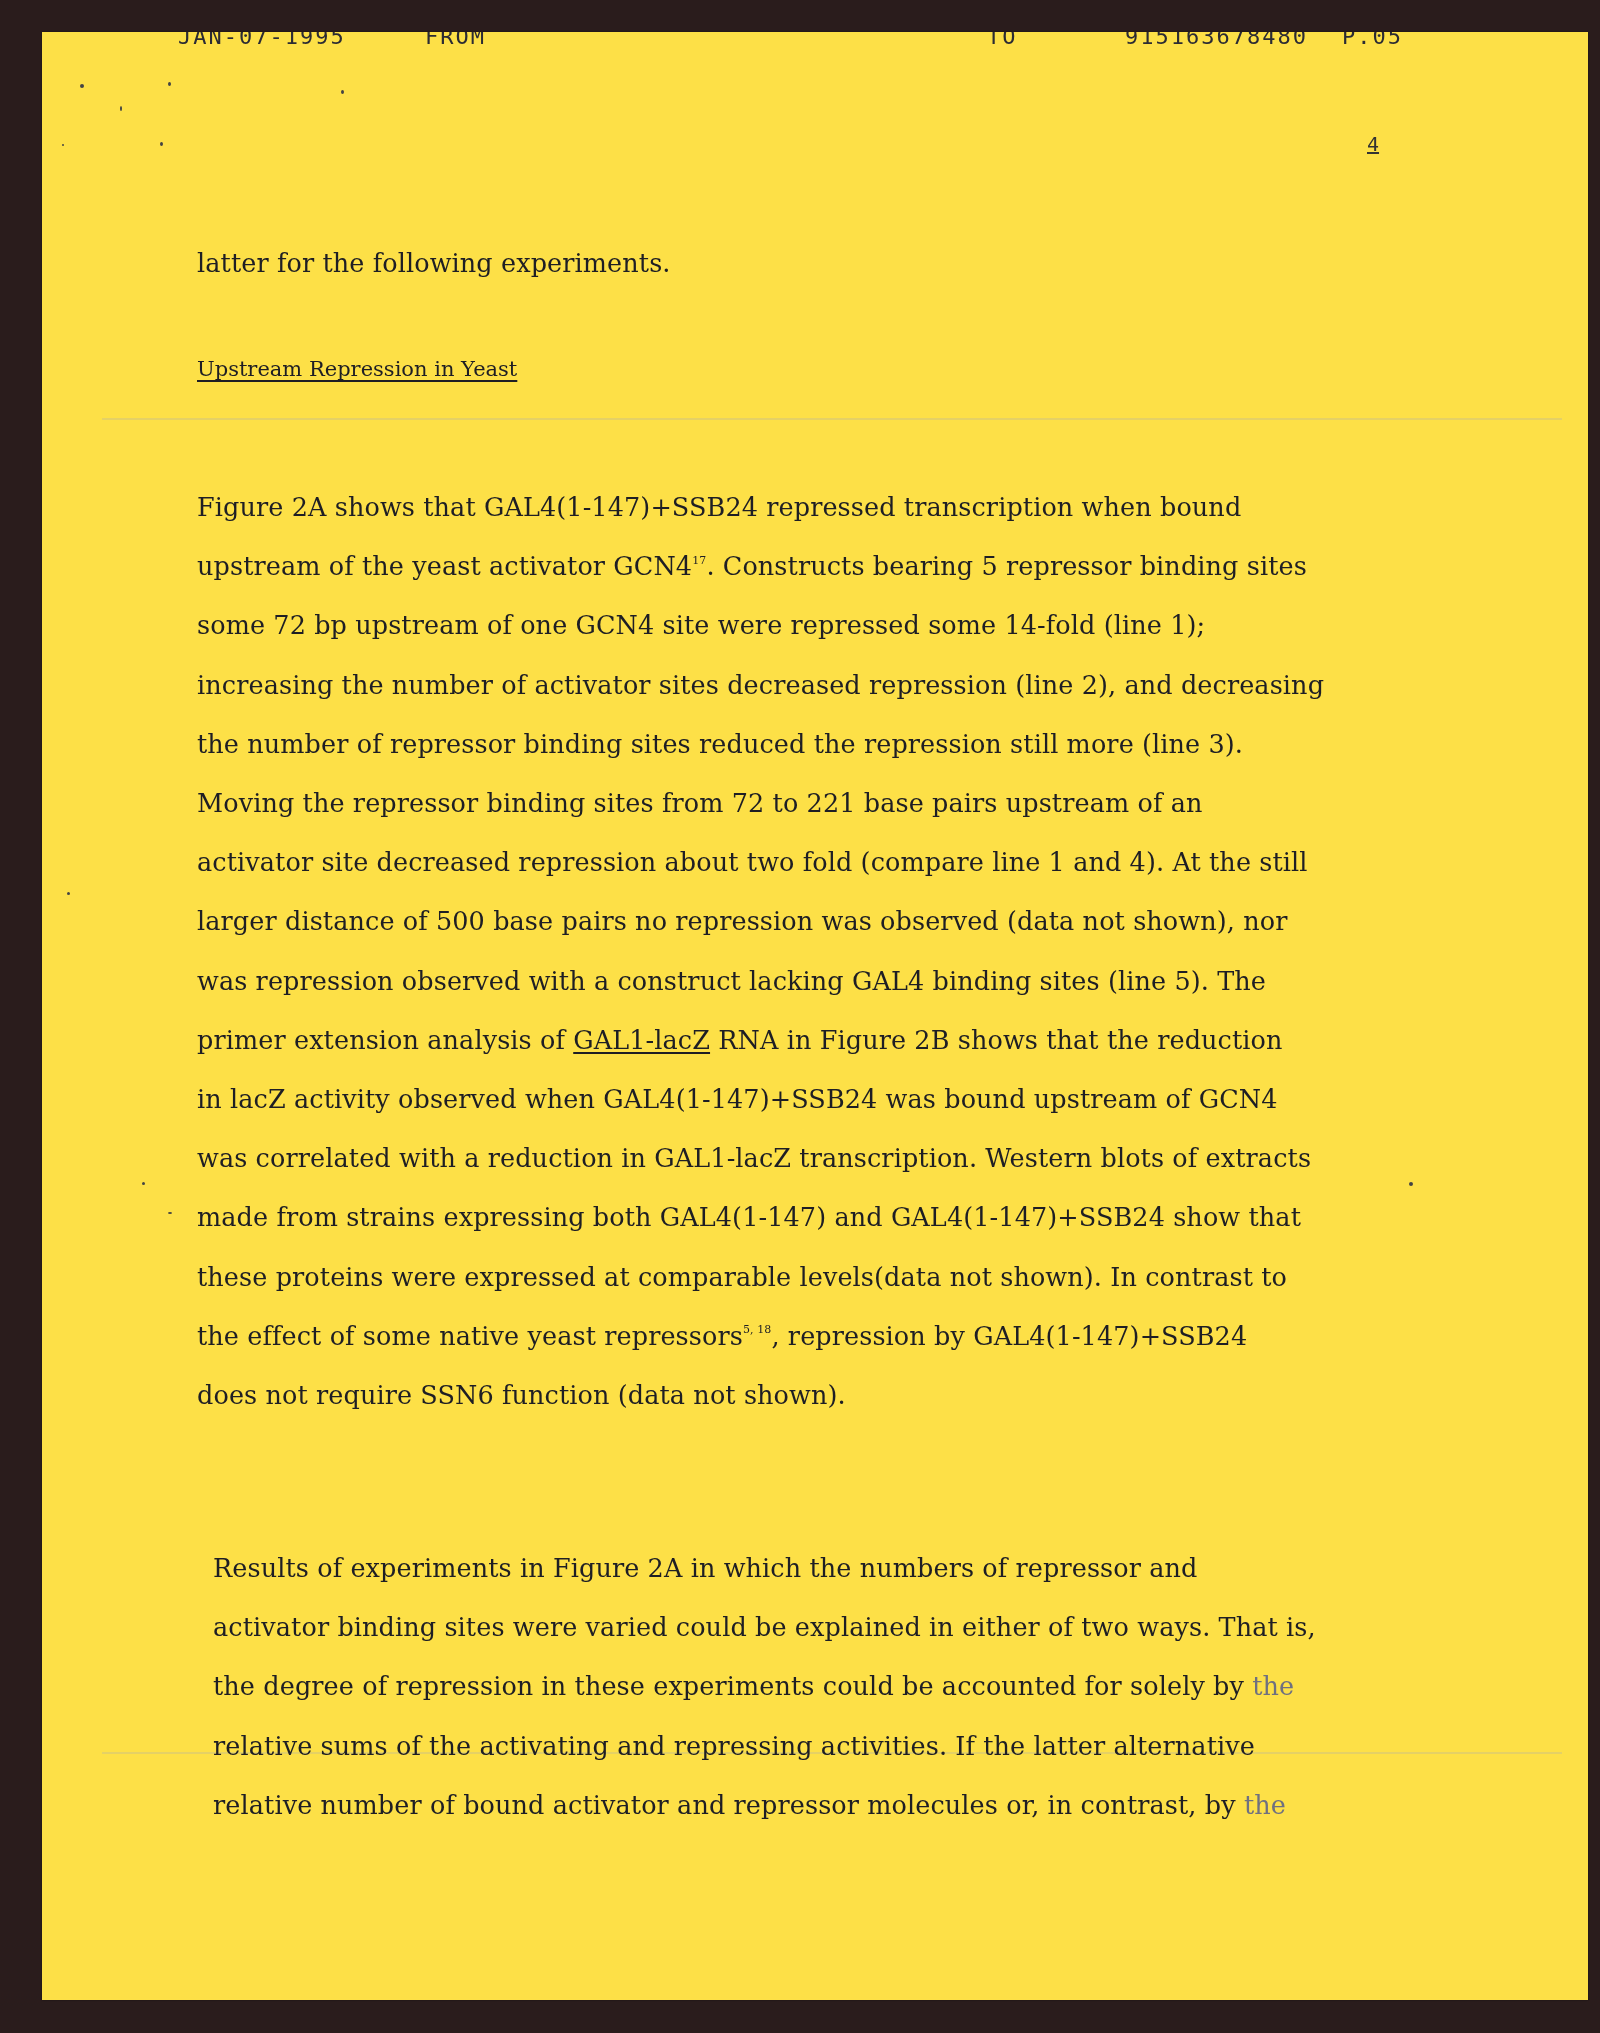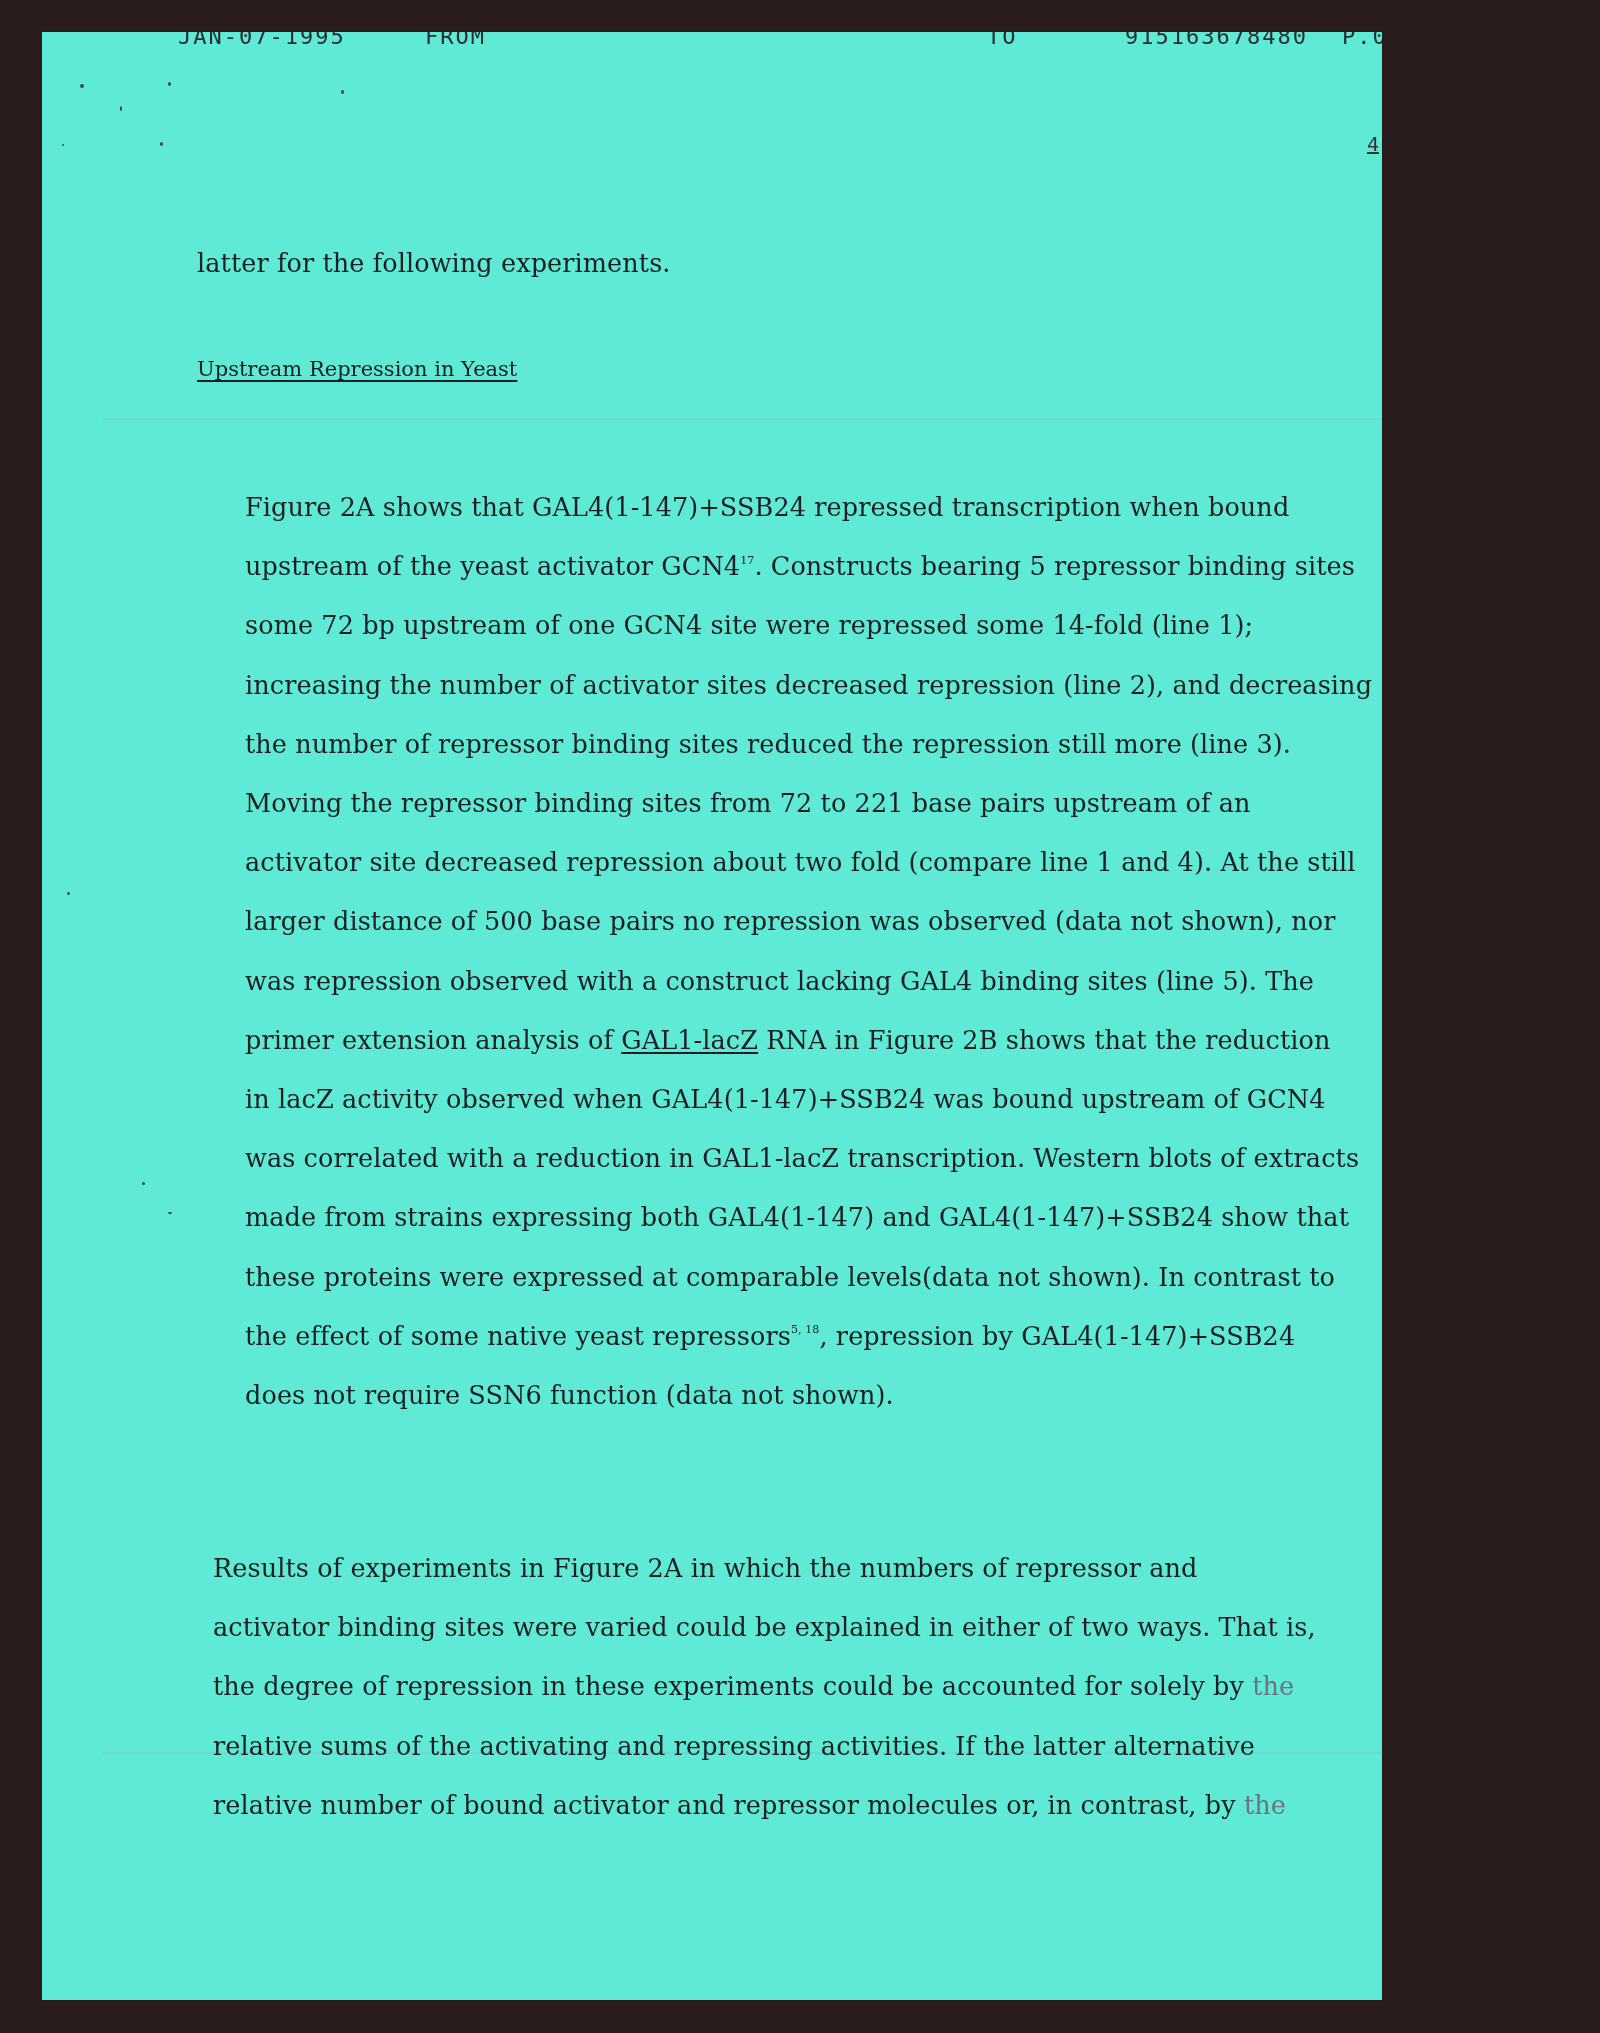--- a/index.html
+++ b/index.html
@@ -11,23 +11,23 @@
       height: 2033px;
       background: #2a1c1c;
       position: relative;
       overflow: hidden;
       font-family: "DejaVu Serif", "Liberation Serif", serif;
     }
     .page {
       position: absolute;
       left: 42px;
       top: 32px;
-      width: 1340px;
+      width: 1546px;
       height: 1968px;
-      background: #5eead4;
+      background: #fde047;
       box-shadow: 0 0 2px rgba(0,0,0,0.4);
       overflow: hidden;
     }
     .fax-header {
       position: absolute;
       top: -8px;
       left: 0;
       width: 100%;
       height: 28px;
       font-family: "DejaVu Sans Mono", "Liberation Mono", monospace;
@@ -82,21 +82,21 @@
       position: absolute;
       left: 155px;
       top: 325px;
       font-size: 21px;
       color: #1e1e24;
       text-decoration: underline;
       text-decoration-thickness: 2px;
       text-underline-offset: 4px;
       white-space: nowrap;
     }
-    .para1 { top: 446px; margin-left: 48px; }
+    .para1 { top: 446px; }
     .para2 { top: 1507px; margin-left: 16px; }
 
     .ul { text-decoration: underline; text-underline-offset: 3px; }
     sup { font-size: 11px; line-height: 0; position: relative; top: -2px; }
 
     .faded { color: #6f7080; }
 
     .band {
       position: absolute;
       left: 60px;

